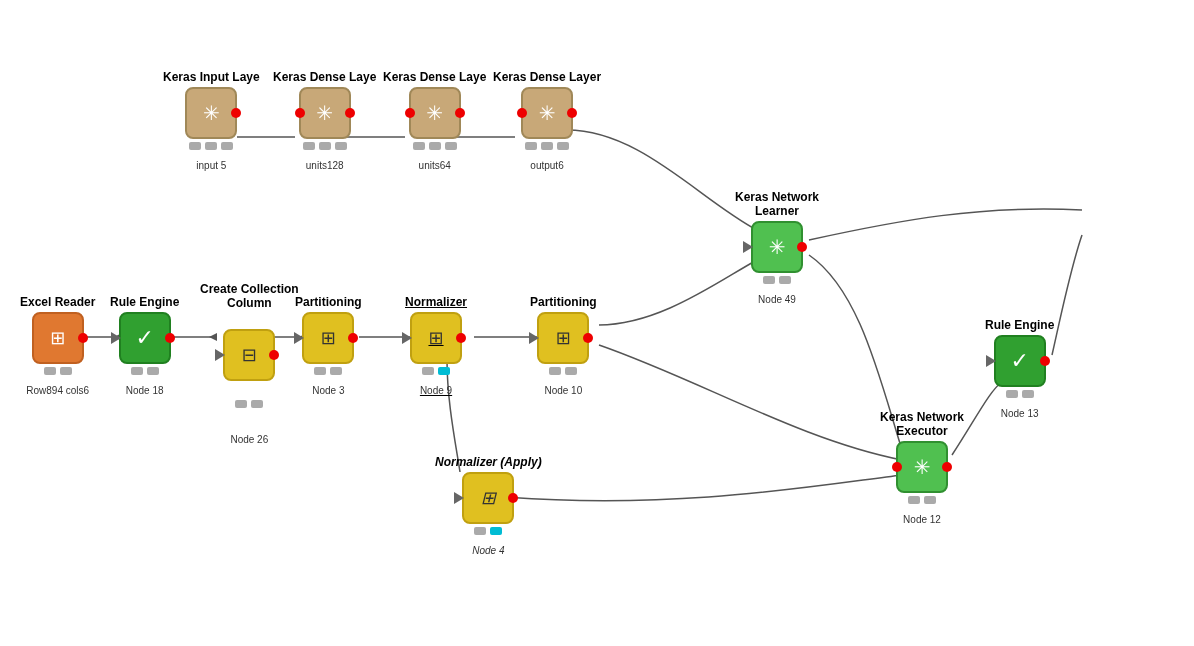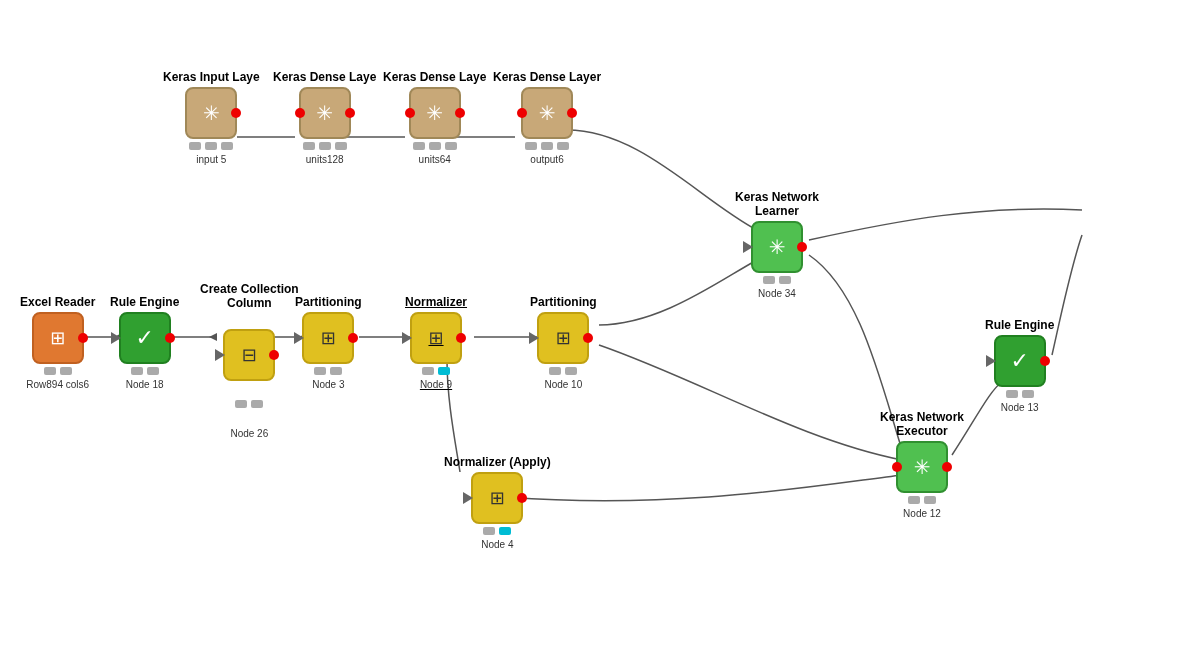--- a/index.html
+++ b/index.html
@@ -73,21 +73,21 @@
       height: 8px;
       border-radius: 2px;
       background: #bbb;
     }
     .port.gray { background: #aaa; }
     .port.cyan { background: #00bcd4; }
     .node-label-bottom {
       font-size: 10px;
       text-align: center;
       color: #333;
-      margin-top: 4px;
+      margin-top: 10px;
       white-space: nowrap;
     }
     
     .red-dot {
       position: absolute;
       width: 10px;
       height: 10px;
       background: #e00;
       border-radius: 50%;
       top: 50%;
@@ -292,21 +292,21 @@
       <div class="node-icon dark" style="font-size:18px;">⊞</div>
       <div class="red-dot right"></div>
     </div>
     <div class="node-ports">
       <div class="port gray"></div>
       <div class="port gray"></div>
     </div>
     <div class="node-label-bottom">Node 10</div>
   </div>
 
-  <div class="node" style="left:444px; top:455px;">
+  <div class="node" style="left:435px; top:455px;font-style:italic;">
     <div class="node-label-top">Normalizer (Apply)</div>
     <div class="node-box yellow" style="position:relative;">
       <div class="triangle-right"></div>
       <div class="node-icon dark" style="font-size:18px;">⊞</div>
       <div class="red-dot right"></div>
     </div>
     <div class="node-ports">
       <div class="port gray"></div>
       <div class="port cyan"></div>
     </div>
@@ -318,21 +318,21 @@
 Learner</div>
     <div class="node-box green-keras" style="position:relative;">
       <div class="triangle-right"></div>
       <div class="node-icon">✳</div>
       <div class="red-dot right"></div>
     </div>
     <div class="node-ports">
       <div class="port gray"></div>
       <div class="port gray"></div>
     </div>
-    <div class="node-label-bottom">Node 34</div>
+    <div class="node-label-bottom">Node 49</div>
   </div>
 
   <div class="node" style="left:880px; top:410px;">
     <div class="node-label-top" style="white-space:pre-line;">Keras Network
 Executor</div>
     <div class="node-box green-keras" style="position:relative;">
       <div class="red-dot left"></div>
       <div class="node-icon">✳</div>
       <div class="red-dot right"></div>
     </div>

